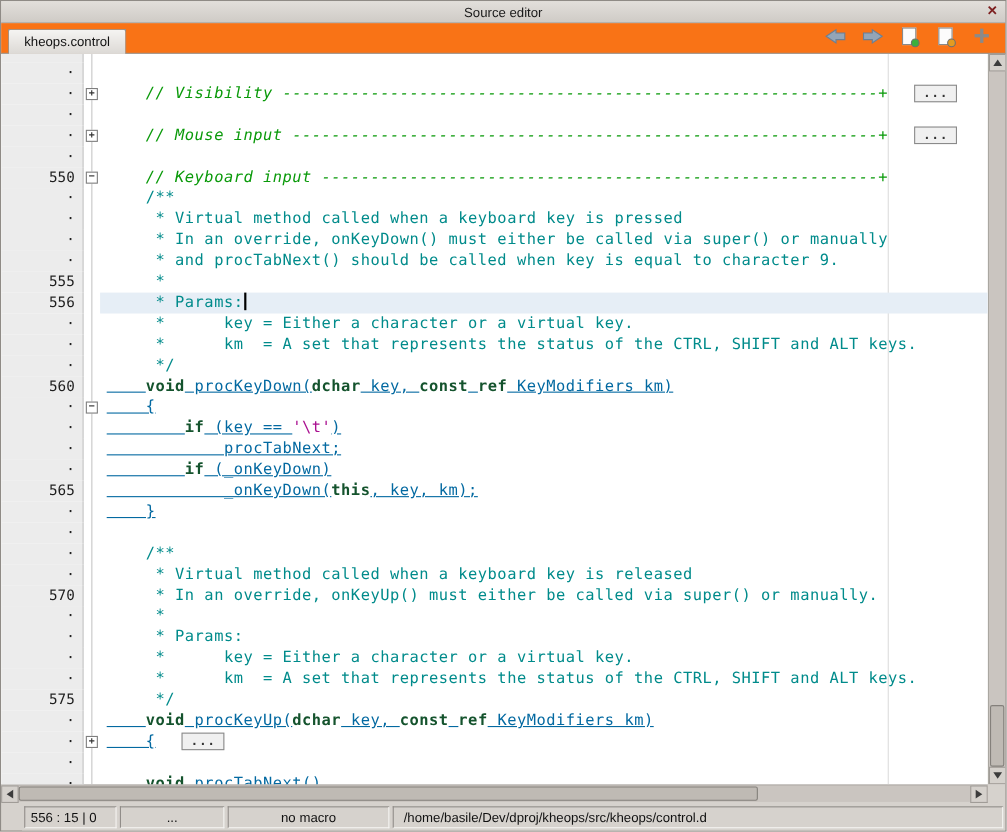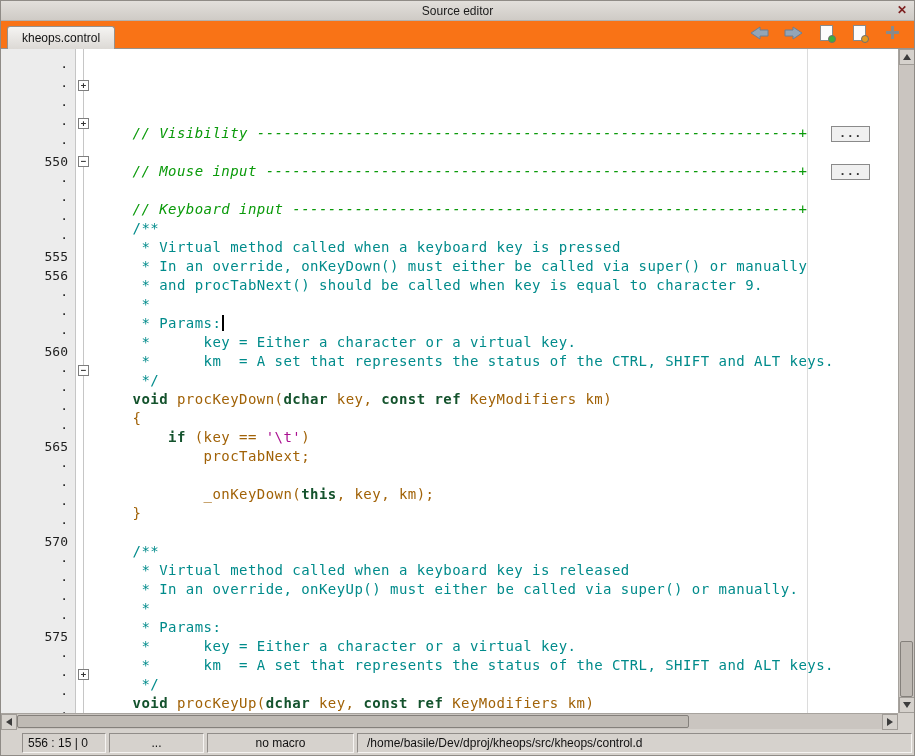--- a/index.html
+++ b/index.html
@@ -48,24 +48,24 @@
     font:13px/19px "DejaVu Sans Mono", monospace;
   }
   .fold { width:15px; display:flex; align-items:center; justify-content:center; }
   .fbox {
     width:11px; height:11px; border:1px solid #7e7e7e; background:#fff; color:#333;
     font:bold 9px/9px "DejaVu Sans Mono", monospace;
     display:inline-flex; align-items:center; justify-content:center;
   }
   .code {
     flex:1; white-space:pre; padding-left:6px; color:#000;
-    font:14px/19px "DejaVu Sans Mono", monospace; letter-spacing:0.45px;margin-top:48px;
+    font:14px/19px "DejaVu Sans Mono", monospace; letter-spacing:0.45px;
   }
   .row.cur .code { background:#e6eef6; }
-  .sp-p { color:#a16207; }
+  .sp-p { color:#0369a1;text-decoration:underline; }
   .sp-c { color:#0a9a0a; font-style:italic; }
   .sp-d { color:#008b8b; }
   .sp-k { color:#14532d; font-weight:bold; }
   .sp-s { color:#aa1090; }
   .caret { display:inline-block; width:2px; height:16px; background:#000; vertical-align:-3px; margin-left:1px; }
   .ellipsis {
     display:inline-block; margin-left:24px; padding:0 7px; height:16px;
     border:1px solid #8a8a8a; background:#f0f0f0; color:#333;
     font:bold 11px/13px "DejaVu Sans Mono", monospace; vertical-align:1px; letter-spacing:1px;
   }
@@ -244,20 +244,21 @@
             <span class="code"><span class="sp-p">        </span><span class="sp-k">if</span><span class="sp-p"> (key == </span><span class="sp-s">'\t'</span><span class="sp-p">)</span></span>
           </div>
           <div class="row">
             <span class="gut">·</span>
             <span class="fold"></span>
             <span class="code"><span class="sp-p">            procTabNext;</span></span>
           </div>
           <div class="row">
             <span class="gut">·</span>
             <span class="fold"></span>
+            <span class="code"><span class="sp-p">        </span><span class="sp-k">if</span><span class="sp-p"> (_onKeyDown)</span></span>
           </div>
           <div class="row">
             <span class="gut">565</span>
             <span class="fold"></span>
             <span class="code"><span class="sp-p">            _onKeyDown(</span><span class="sp-k">this</span><span class="sp-p">, key, km);</span></span>
           </div>
           <div class="row">
             <span class="gut">·</span>
             <span class="fold"></span>
             <span class="code"><span class="sp-p">    }</span></span>

